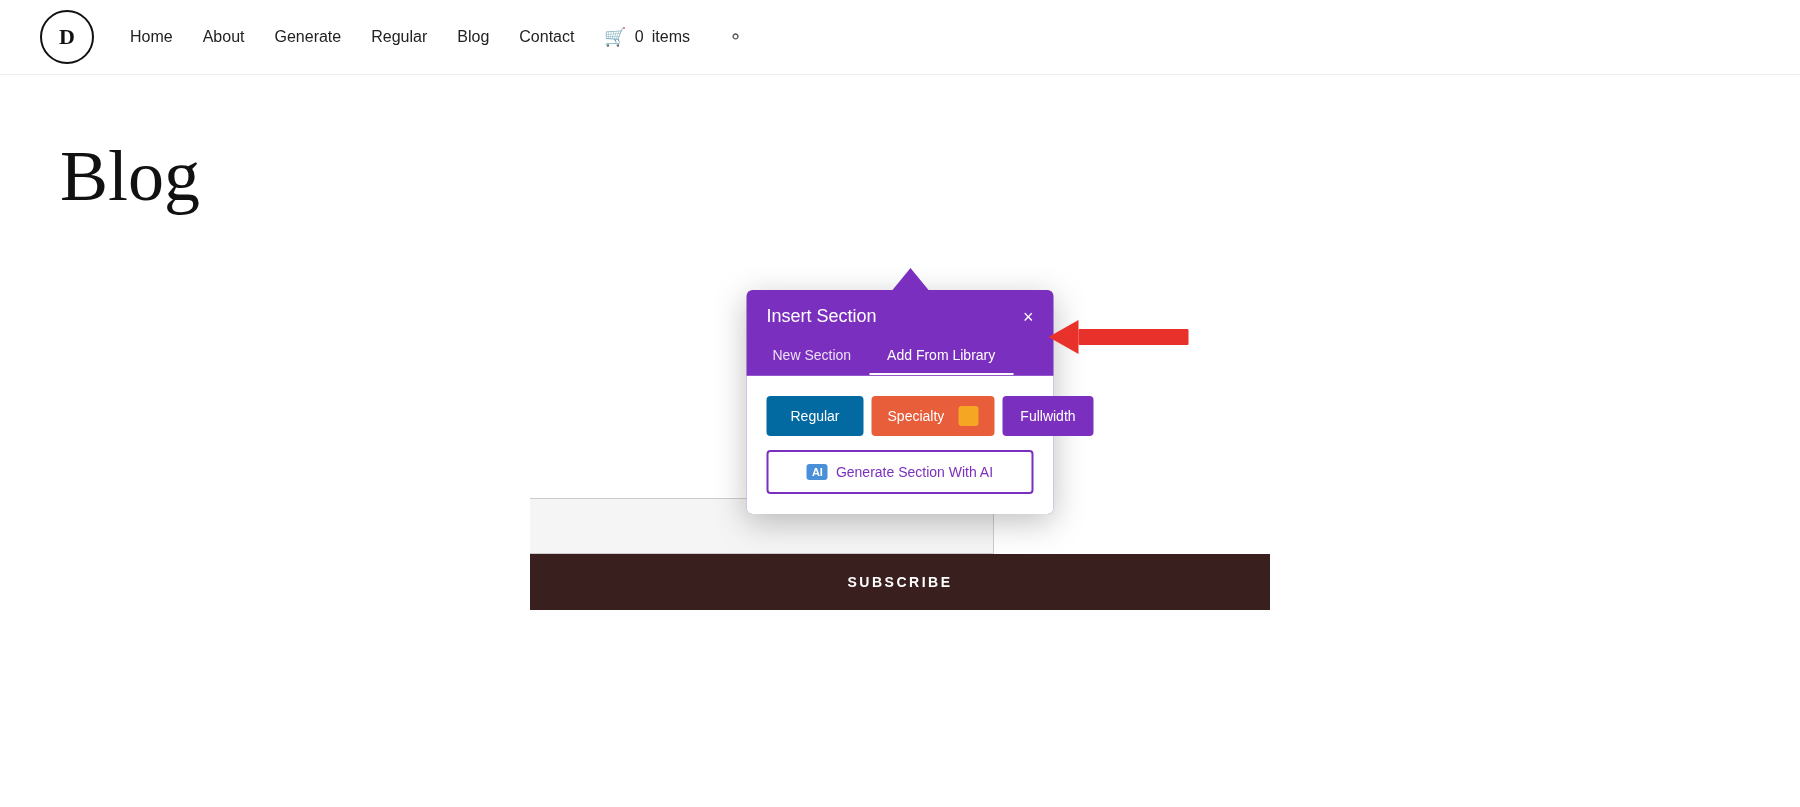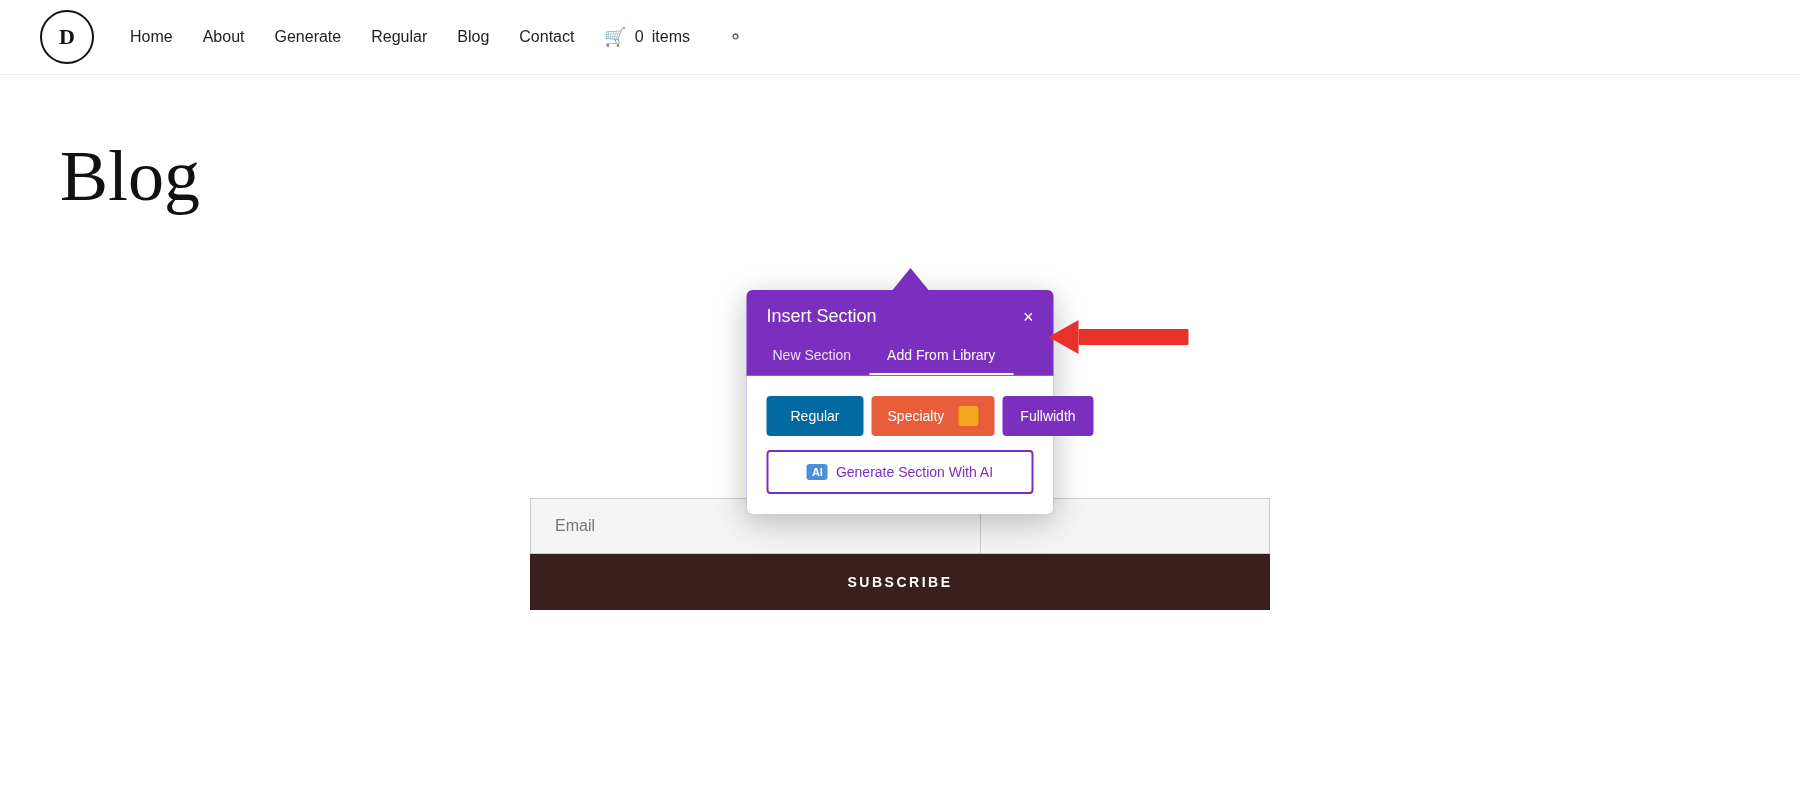--- a/index.html
+++ b/index.html
@@ -355,18 +355,17 @@
       <svg class="red-arrow-svg" width="160" height="50" viewBox="0 0 160 50" xmlns="http://www.w3.org/2000/svg">
 
         <rect x="30" y="17" width="110" height="16" fill="#e8312a" rx="1"></rect>
 
         <polygon points="30,8 0,25 30,42" fill="#e8312a"></polygon>
       </svg>
     </div>
 
     
     <div style="display:flex;">
-      <input class="email-input" type="email" placeholder="Email" style="">
       <input class="email-input-right" type="text" style="">
     </div>
     <button class="subscribe-btn">SUBSCRIBE</button>
   </div>
 </main>
 
 </body></html>

